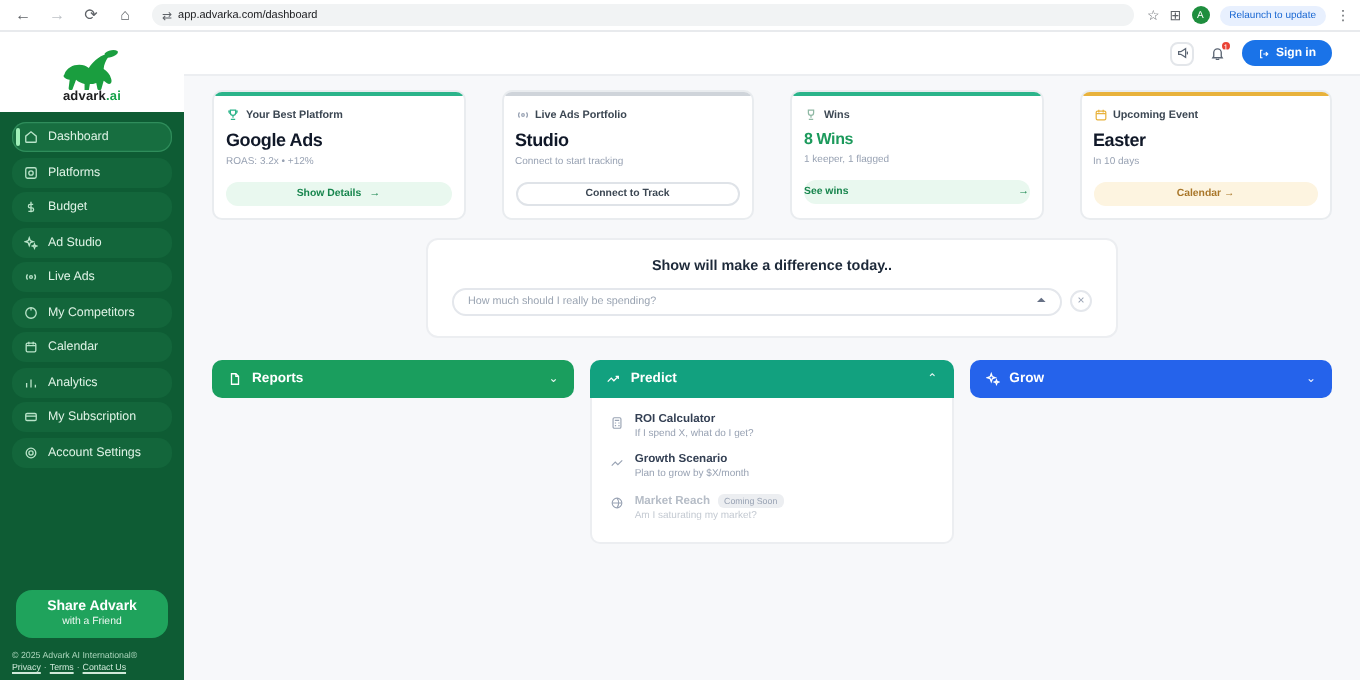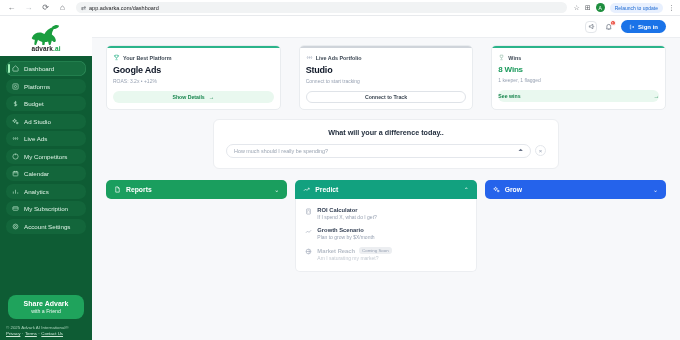--- a/index.html
+++ b/index.html
@@ -469,25 +469,41 @@
             </div>
             <div class="card-value green">8 Wins</div>
             <div class="card-sub">1 keeper, 1 flagged</div>
             <div class="card-btn soft-green">
               <span>See wins</span>
               <span class="spacer"></span>
               <span class="arrow">→</span>
             </div>
           </div>
 
+          <div class="card accent-amber">
+            <div class="card-head">
+              <span class="card-ico">
+                  <svg viewBox="0 0 16 16" fill="none" stroke="#e8b23c" stroke-width="1.4">
+                    <rect x="2.5" y="3.5" width="11" height="10" rx="1.5"></rect>
+                    <path d="M2.5 6.5h11M5.5 2v3M10.5 2v3"></path>
+                  </svg>
+                </span>
+              <span class="card-label">Upcoming Event</span>
+            </div>
+            <div class="card-value">Easter</div>
+            <div class="card-sub">In 10 days</div>
+            <div class="card-btn soft-amber">
+              <span>Calendar  →</span>
+            </div>
+          </div>
 
         </div>
 
         <div class="ask">
-          <div class="ask-title">What will your a difference today..</div>
+          <div class="ask-title">Show will make a difference today..</div>
           <div class="ask-row">
             <div class="ask-input">
               <span class="ph">How much should I really be spending?</span>
               <span class="mic">⏶</span>
             </div>
             <div class="ask-close">×</div>
           </div>
         </div>
 
         <div class="tools">

